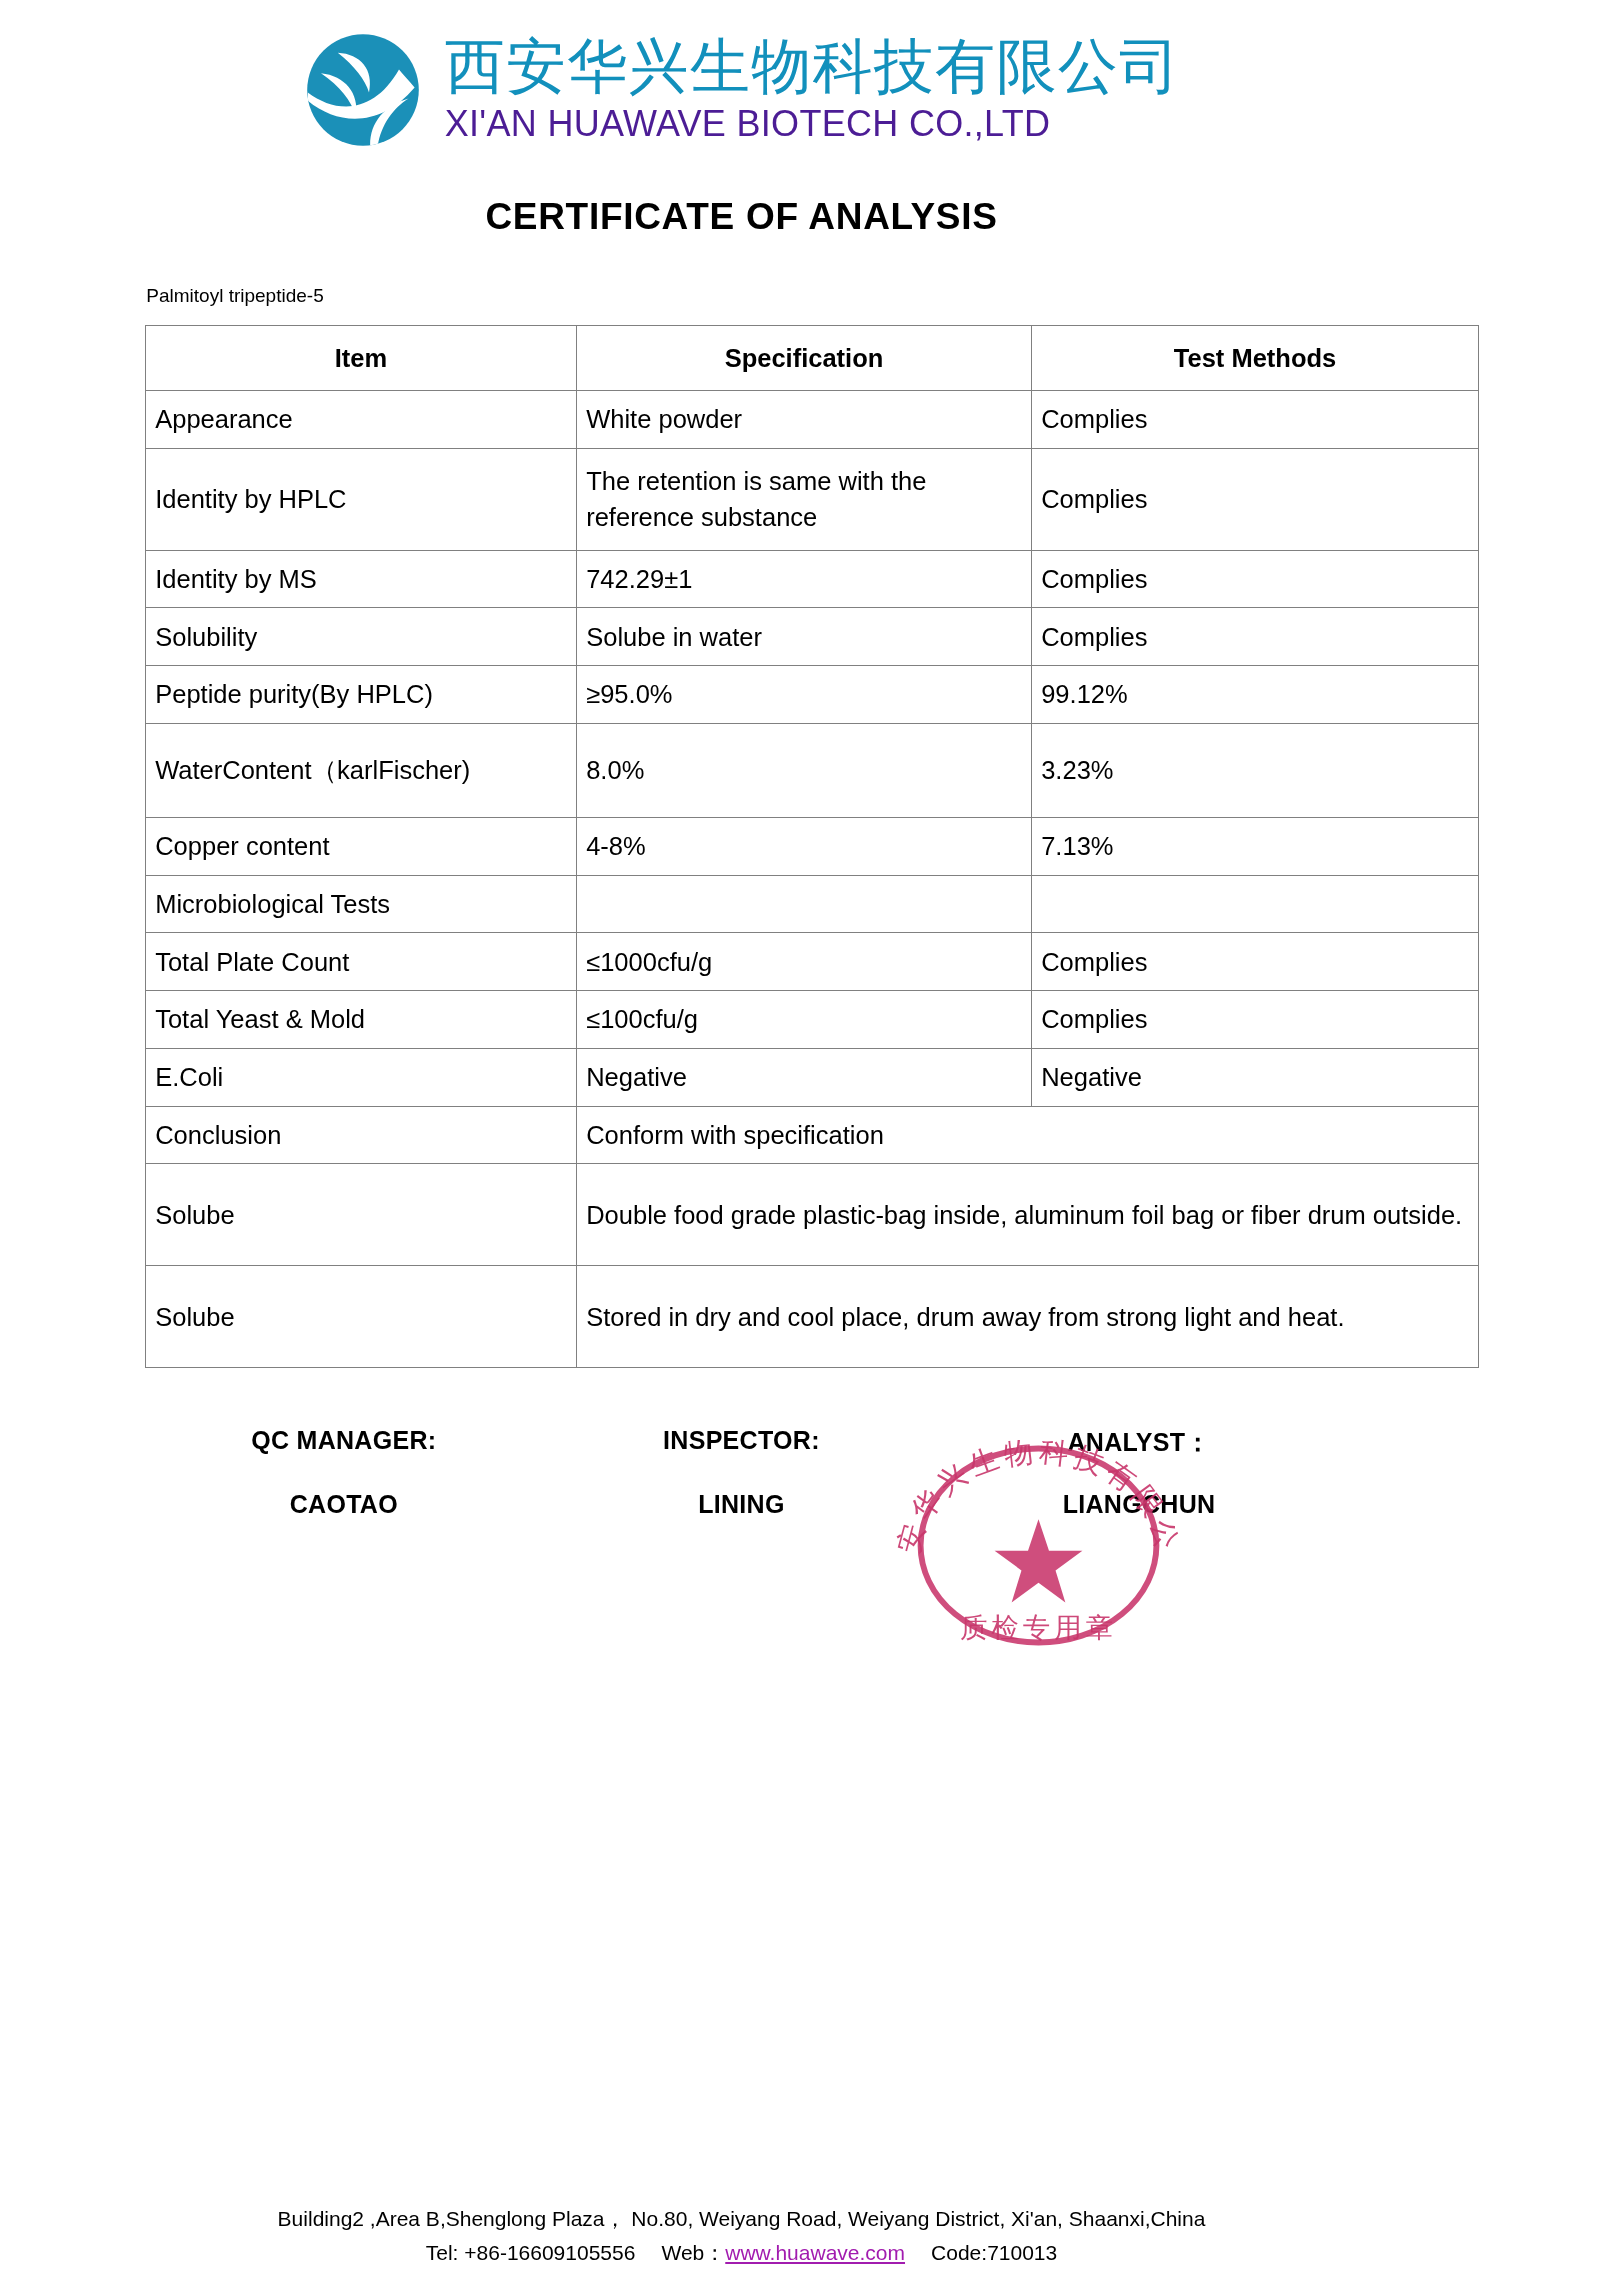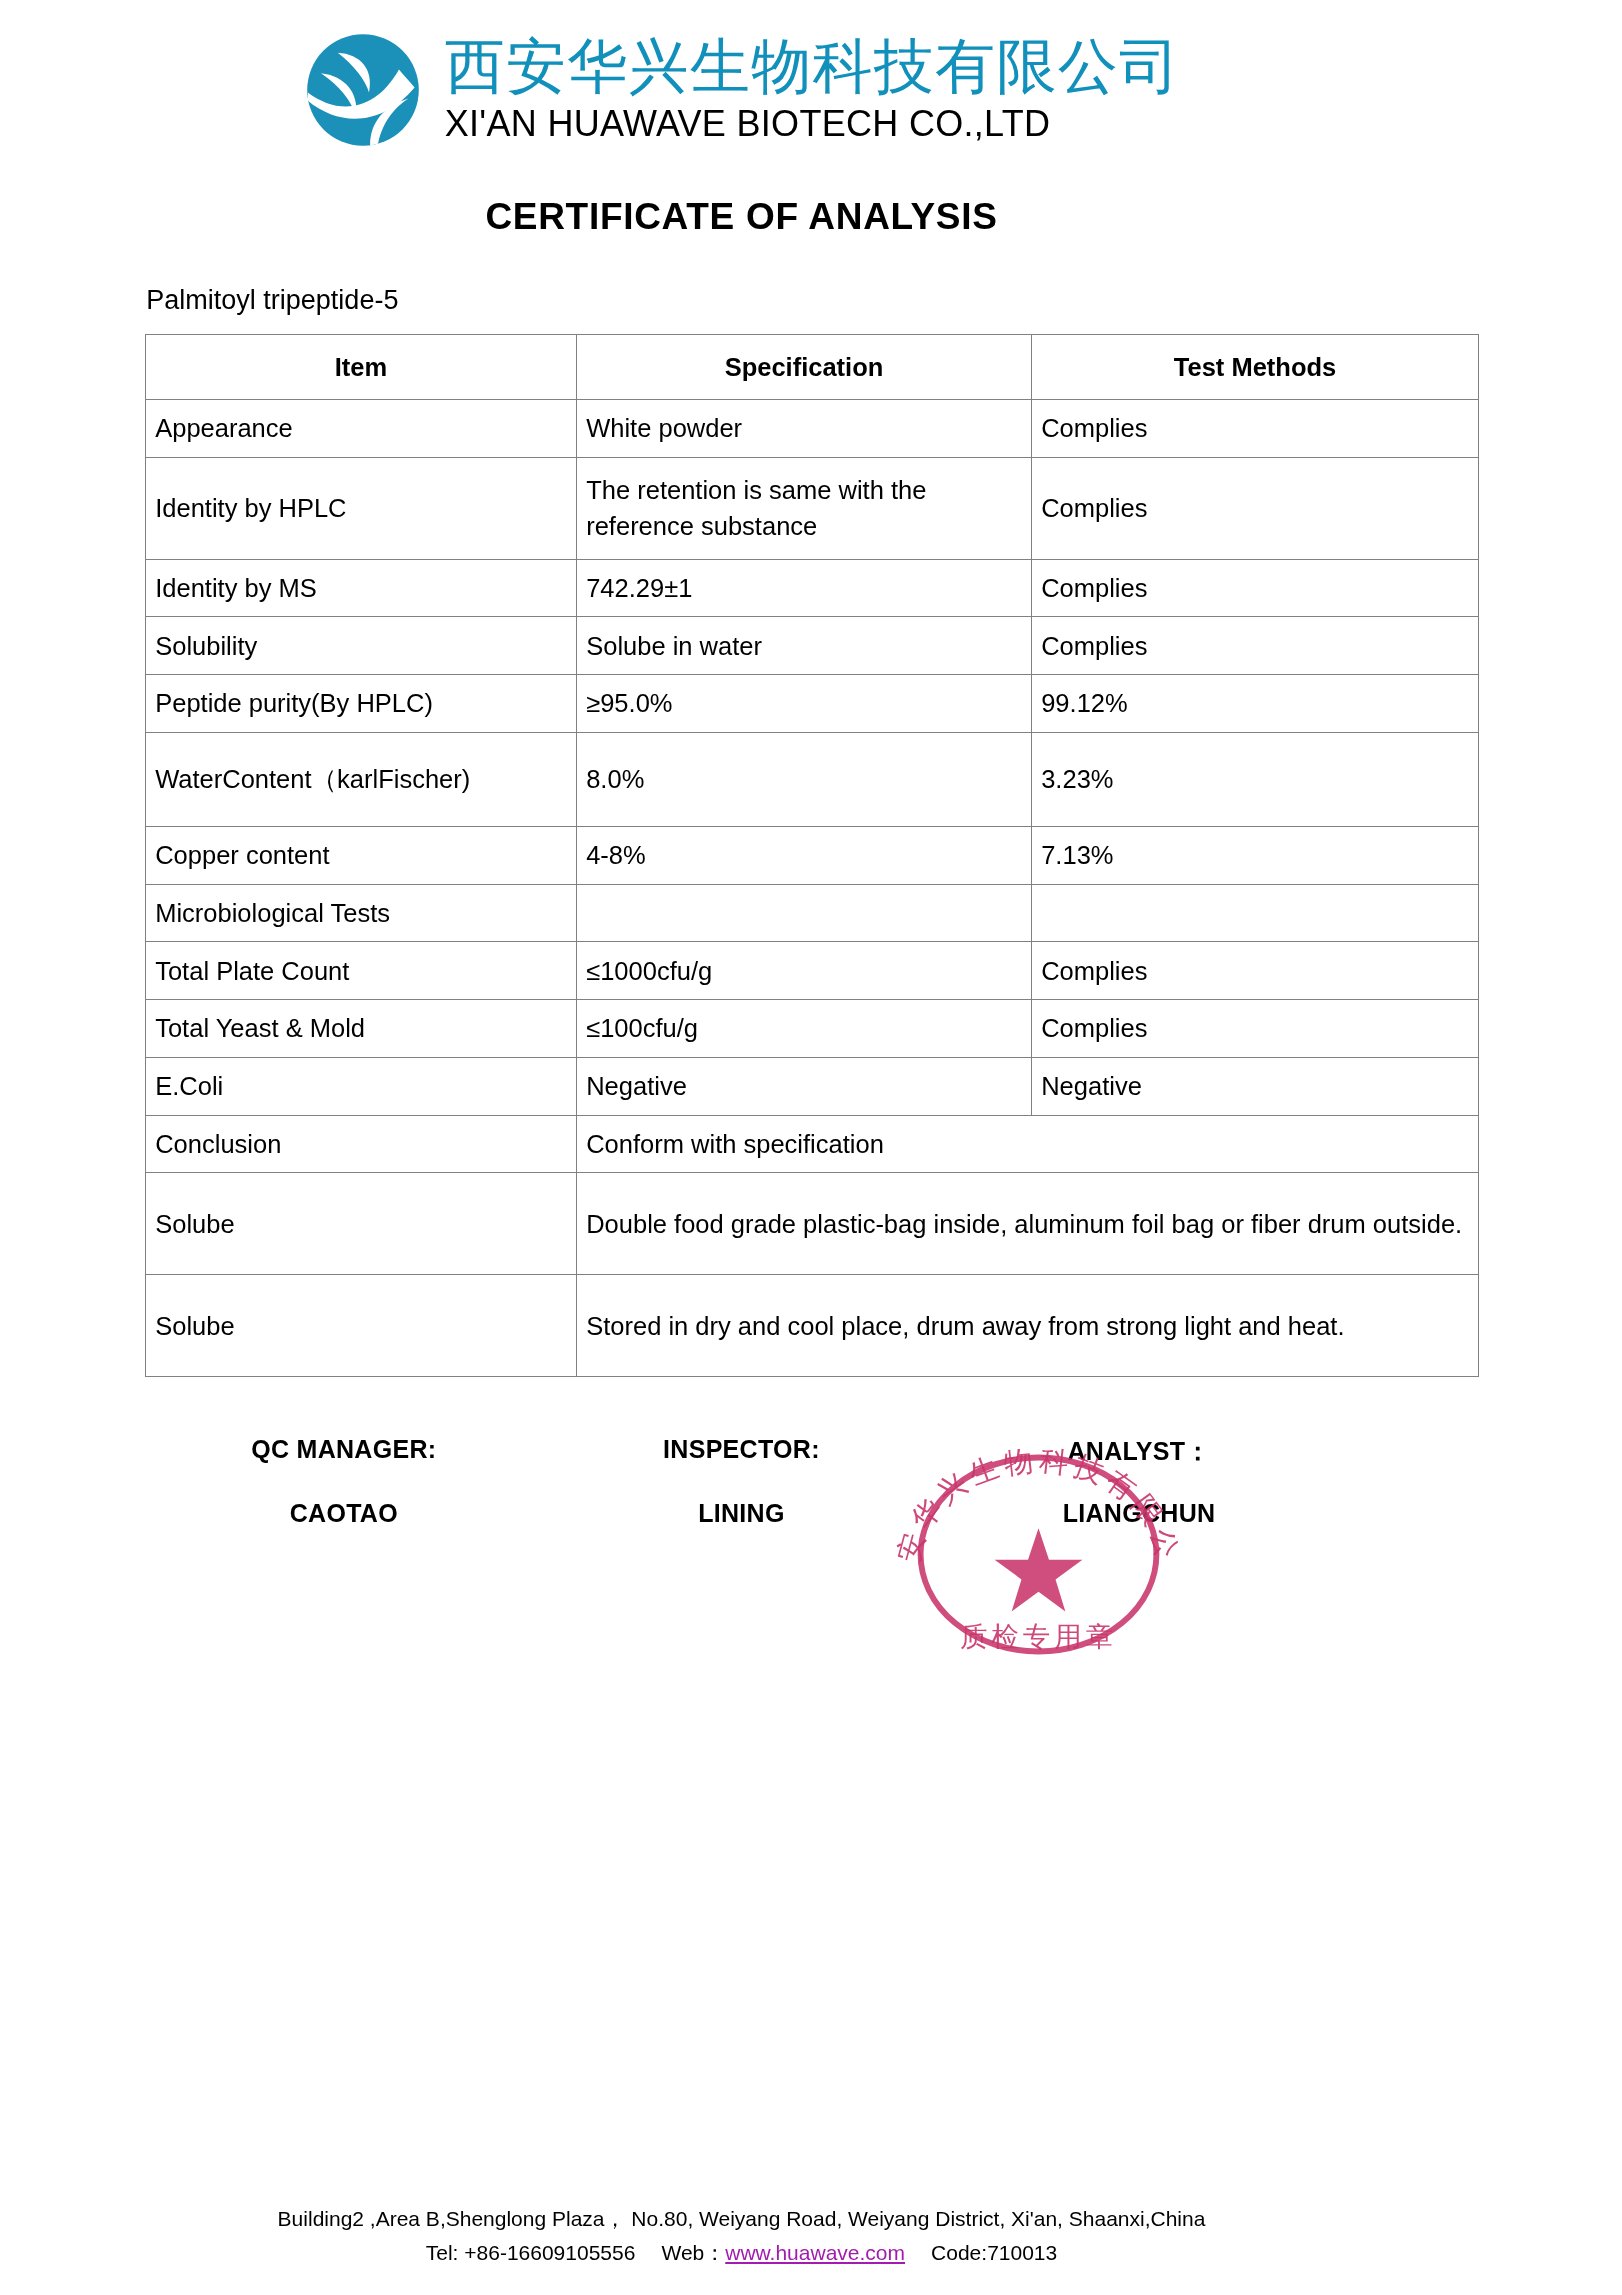--- a/index.html
+++ b/index.html
@@ -43,39 +43,39 @@
     justify-content: center;
   }
   .logo-cn {
     color: #1290bc;
     font-size: 60px;
     line-height: 1.06;
     letter-spacing: 1.3px;
     white-space: nowrap;
   }
   .logo-en {
-    color: #000000;
+    color: #4c1d95;
     font-size: 36px;
     line-height: 1.16;
     letter-spacing: 0.3px;
     white-space: nowrap;
     margin-top: 3.9px;
   }
 
   
   .doc-title {
     text-align: center;
     font-size: 37px;
     font-weight: bold;
     letter-spacing: 0.7px;
     margin-top: 46px;
   }
 
   .product-name {
-    font-size: 27px;
+    font-size: 19px;
     margin-top: 47px;
     margin-bottom: 18.3px;
     padding-left: 1.3px;
   }
 
   
   table.coa {
     width: 1332px;
     border-collapse: collapse;
     table-layout: fixed;

